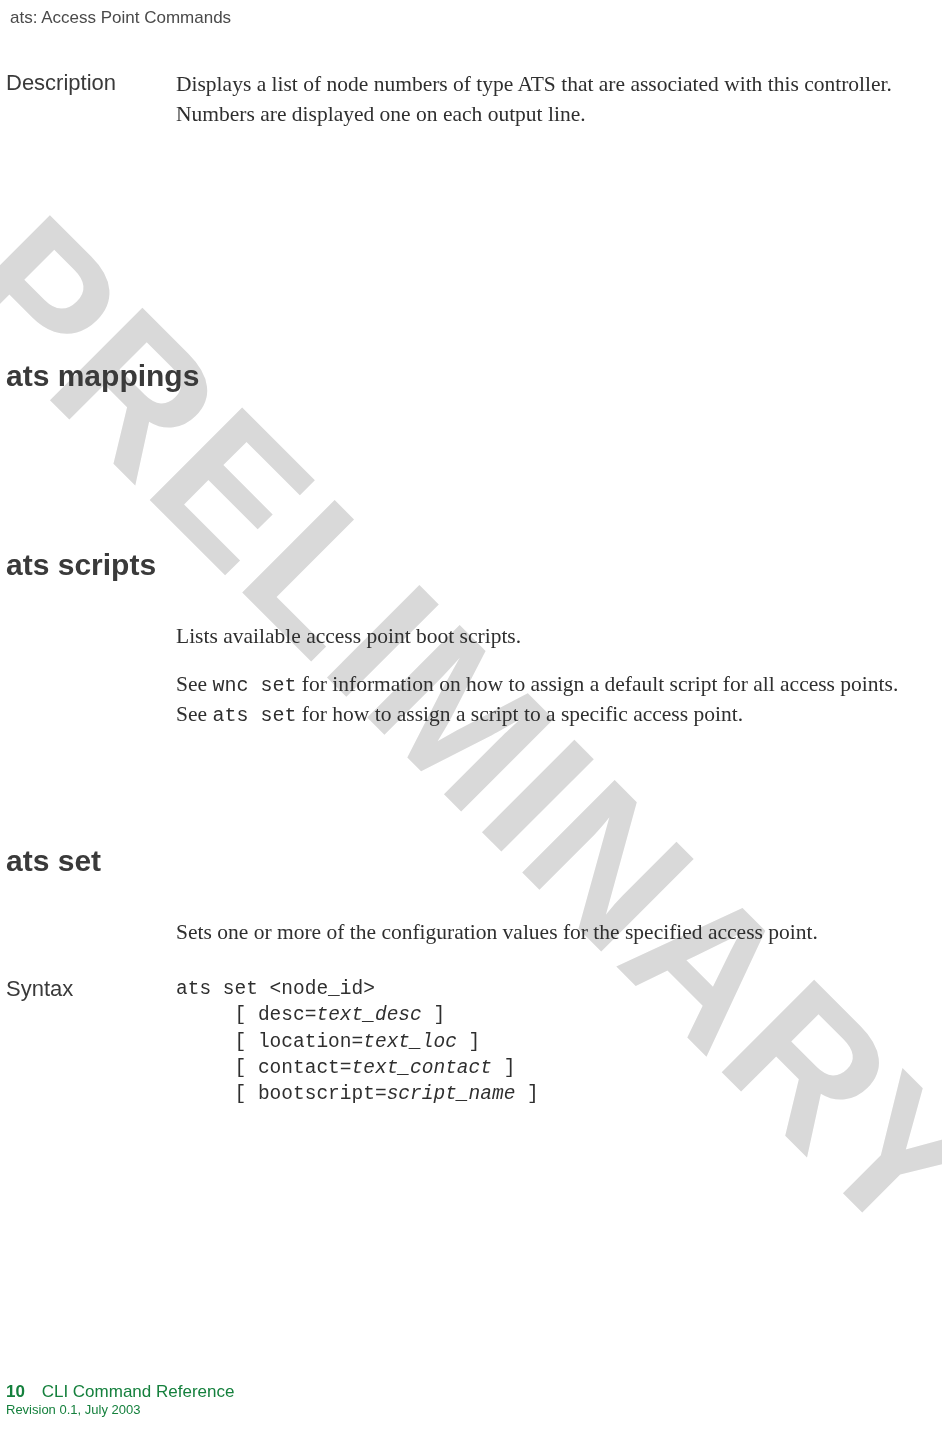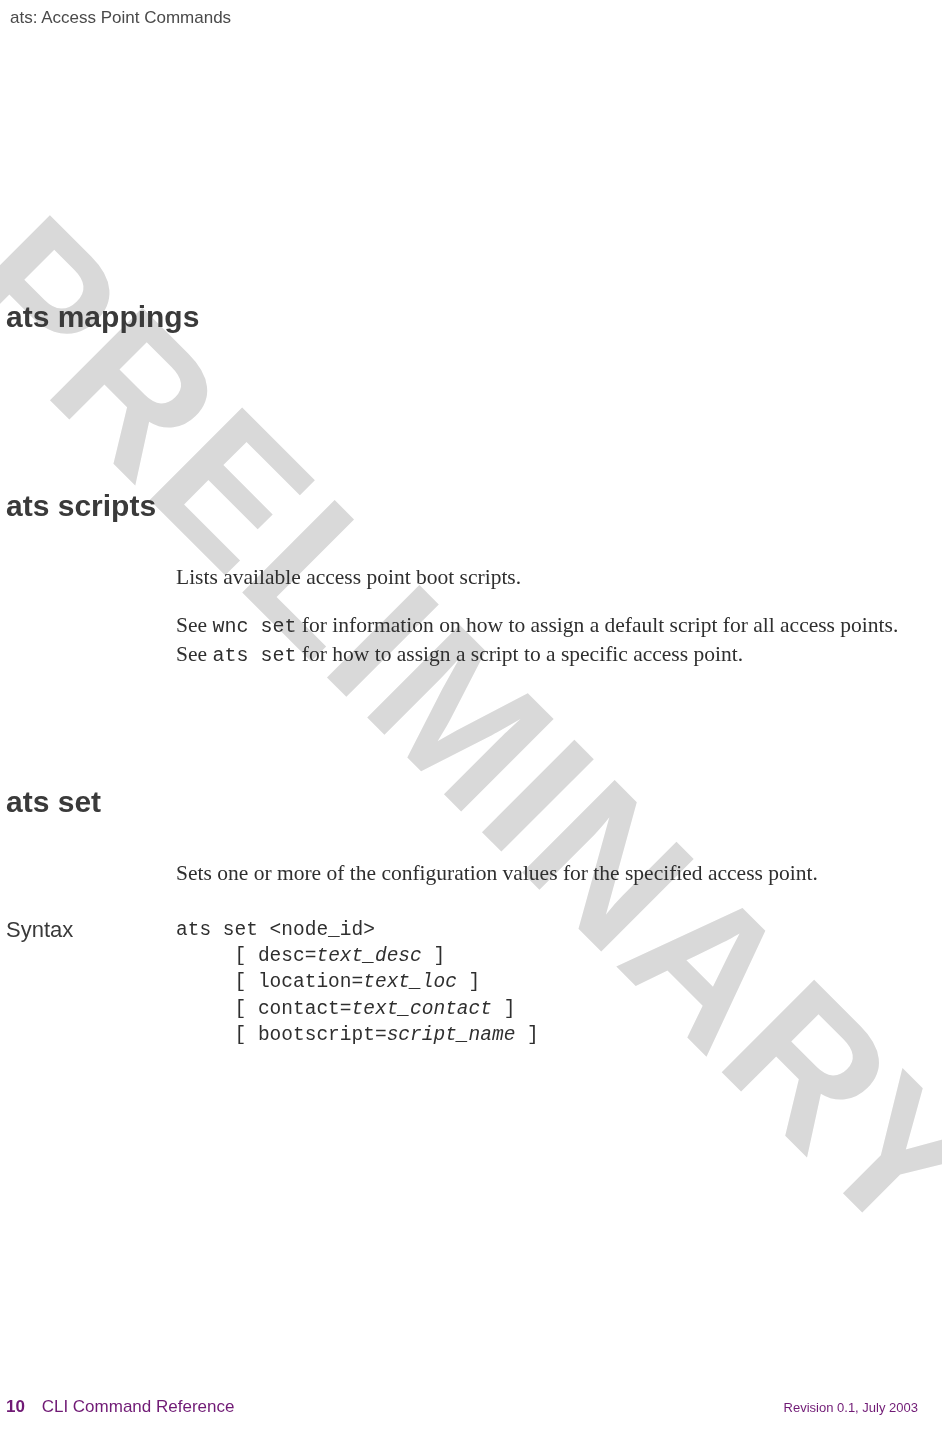--- a/index.html
+++ b/index.html
@@ -92,37 +92,44 @@
   .para:last-child { margin-bottom: 0; }
   .footer {
     position: absolute;
     bottom: 38px;
     left: 6px;
     right: 24px;
     display: flex;
     justify-content: space-between;
     align-items: baseline;
     font-family: Helvetica, Arial, sans-serif;
-    color: #701a75;
+    color: #15803d;
     font-size: 17px;
+    flex-direction: column;
   }
   .footer .pn { font-weight: 700; margin-right: 12px; }
   .footer .right { font-size: 13px; }
 </style>
 </head>
 <body>
 
 <div class="page">
 
   <div class="watermark">PRELIMINARY</div>
 
   <div class="running-header">ats: Access Point Commands</div>
 
   <div class="content">
 
+    <div class="row">
+      <div class="label-col">Description</div>
+      <div class="body-col">
+        <p class="para">Displays a list of node numbers of type ATS that are associated with this controller. Numbers are displayed one on each output line.</p>
+      </div>
+    </div>
 
     <div class="gap-lg"></div>
 
 
     <div class="gap-lg"></div>
 
     <h2 class="section">ats mappings</h2>
 
     <div class="gap-lg"></div>
 

